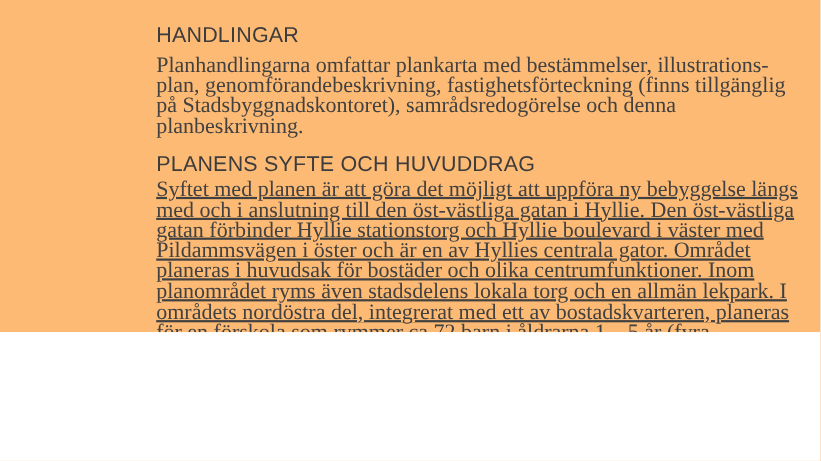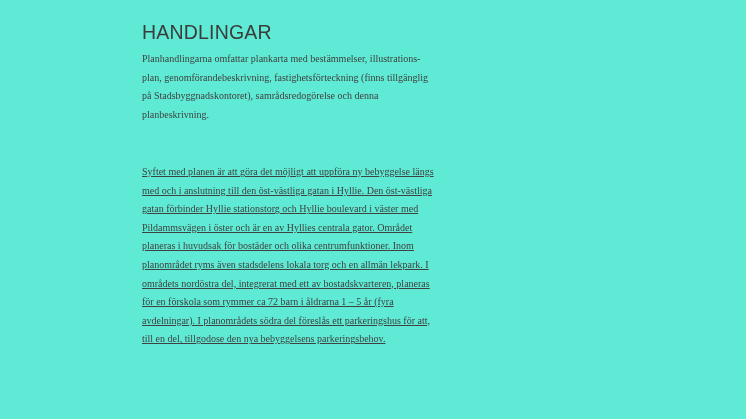--- a/index.html
+++ b/index.html
@@ -3,43 +3,43 @@
 <meta charset="utf-8">
 <style>
   html, body {
     margin: 0;
     padding: 0;
     background: #ffffff;
   }
   #canvas {
     position: relative;
     width: 746px;
-    height: 419px;
-    background: #5eead4;
+    height: 302px;
+    background: #fdba74;
     overflow: hidden;
     font-family: "Liberation Serif", serif;
   }
   .col {
     position: absolute;
     left: 142px;
     width: 585px;
   }
   .heading {
     font-family: "Liberation Sans", sans-serif;
     font-size: 19.5px;
     font-weight: 500;
     letter-spacing: 0.2px;
     color: #3c3c3c;
     line-height: 22px;
     margin: 0;
     white-space: pre;
   }
   .body-text {
     font-family: "Liberation Serif", serif;
-    font-size: 10px;
+    font-size: 20px;
     color: #414141;
     line-height: 18.6px;
     margin: 0;
     white-space: pre-wrap;
   }
   .heading-1 { top: 21px; }
   .para-1   { top: 50px; }
   .heading-2 { top: 138px; }
   .para-2   { top: 163px; text-decoration: underline; }
   .para-3   { top: 364px; text-indent: 14px; }
@@ -50,20 +50,21 @@
 
 <div id="canvas">
 
   <h1 class="heading heading-1 col">HANDLINGAR</h1>
 
   <p class="body-text para-1 col">Planhandlingarna omfattar plankarta med bestämmelser, illustrations-
 plan, genomförandebeskrivning, fastighetsförteckning (finns tillgänglig
 på Stadsbyggnadskontoret), samrådsredogörelse och denna
 planbeskrivning.</p>
 
+  <h1 class="heading heading-2 col">PLANENS SYFTE OCH HUVUDDRAG</h1>
 
   <p class="body-text para-2 col">Syftet med planen är att göra det möjligt att uppföra ny bebyggelse längs
 med och i anslutning till den öst-västliga gatan i Hyllie. Den öst-västliga
 gatan förbinder Hyllie stationstorg och Hyllie boulevard i väster med
 Pildammsvägen i öster och är en av Hyllies centrala gator. Området
 planeras i huvudsak för bostäder och olika centrumfunktioner. Inom
 planområdet ryms även stadsdelens lokala torg och en allmän lekpark. I
 områdets nordöstra del, integrerat med ett av bostadskvarteren, planeras
 för en förskola som rymmer ca 72 barn i åldrarna 1 – 5 år (fyra
 avdelningar). I planområdets södra del föreslås ett parkeringshus för att,

